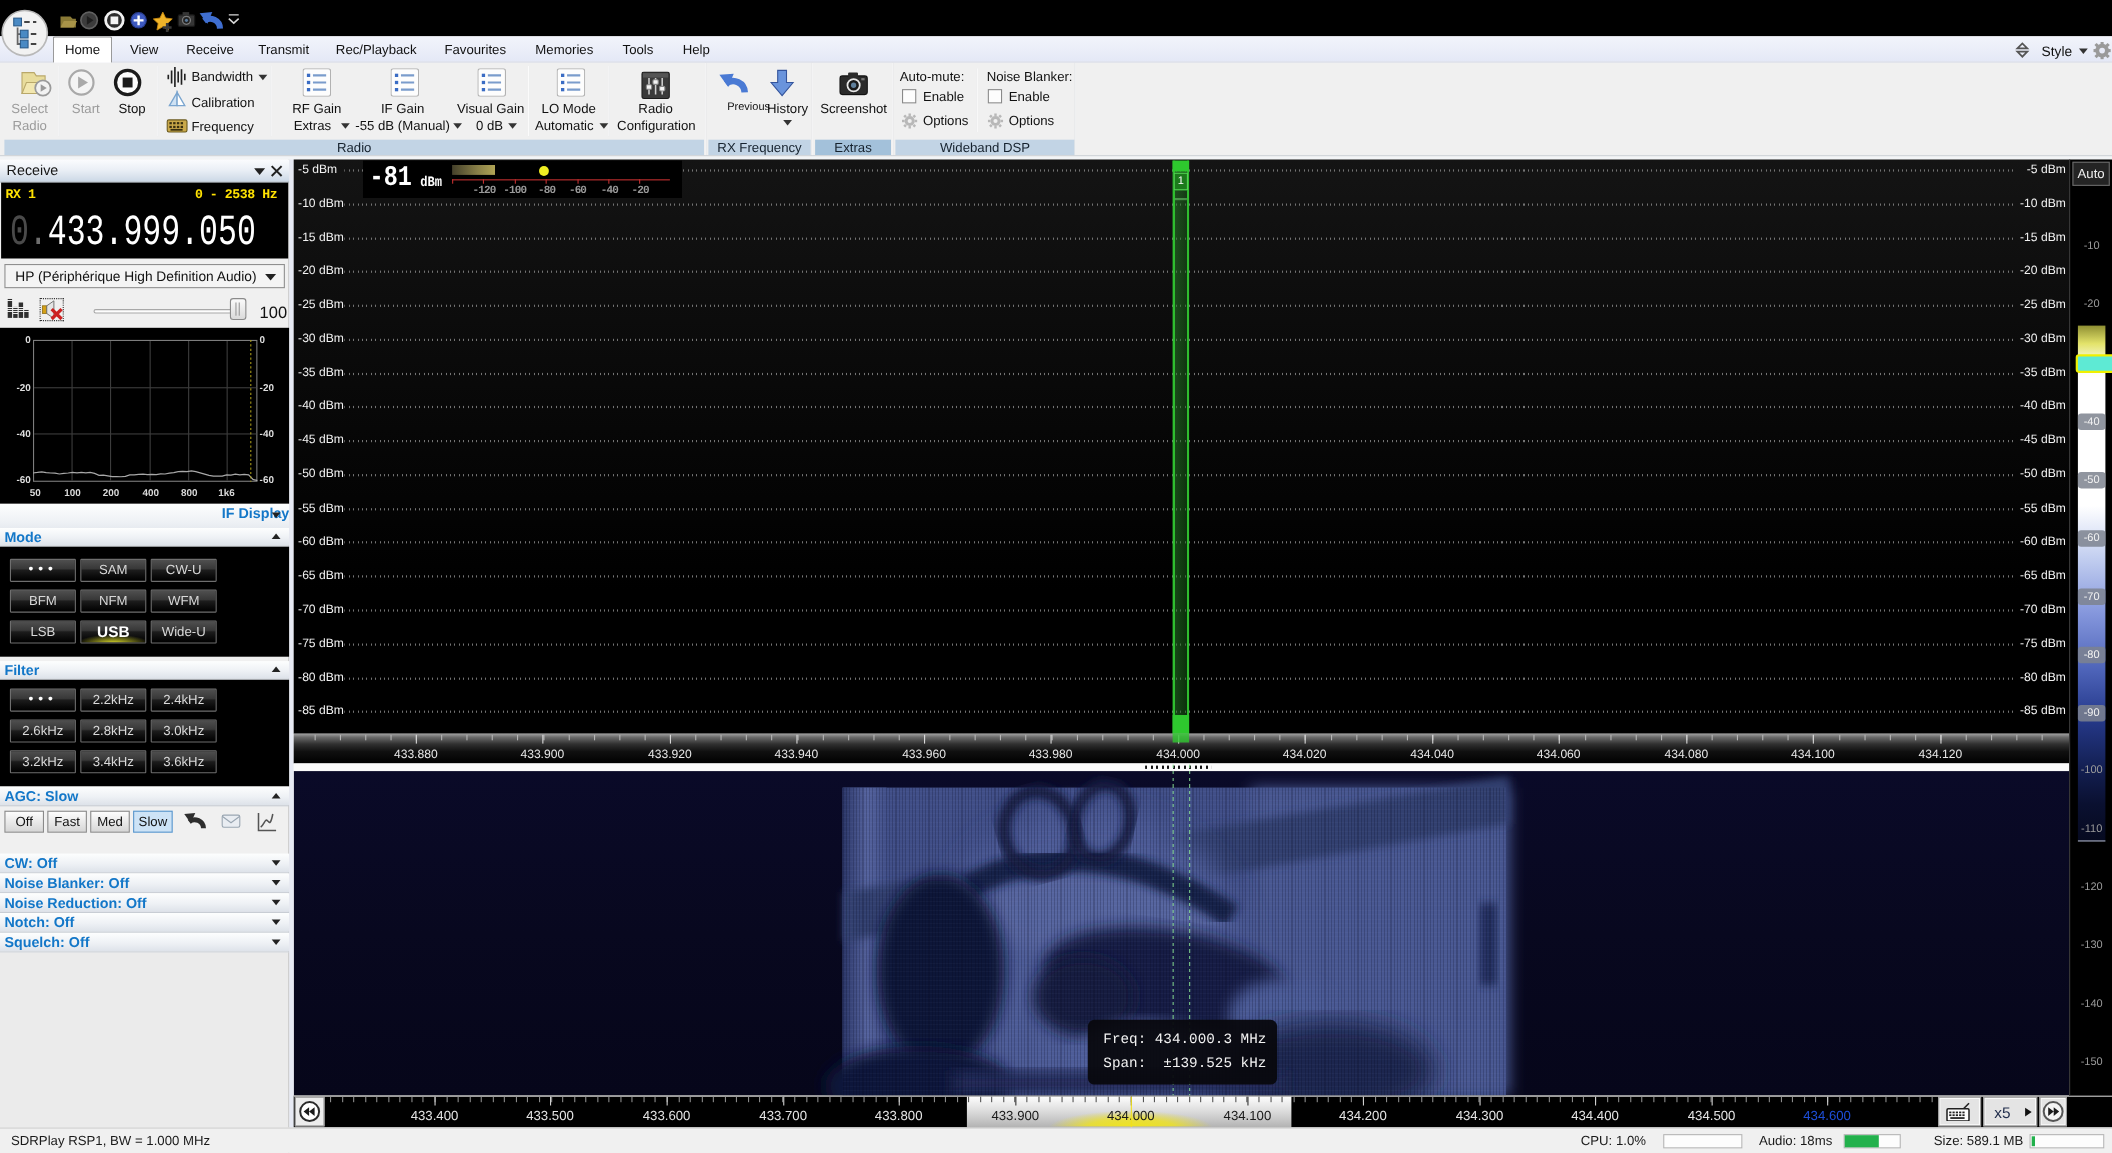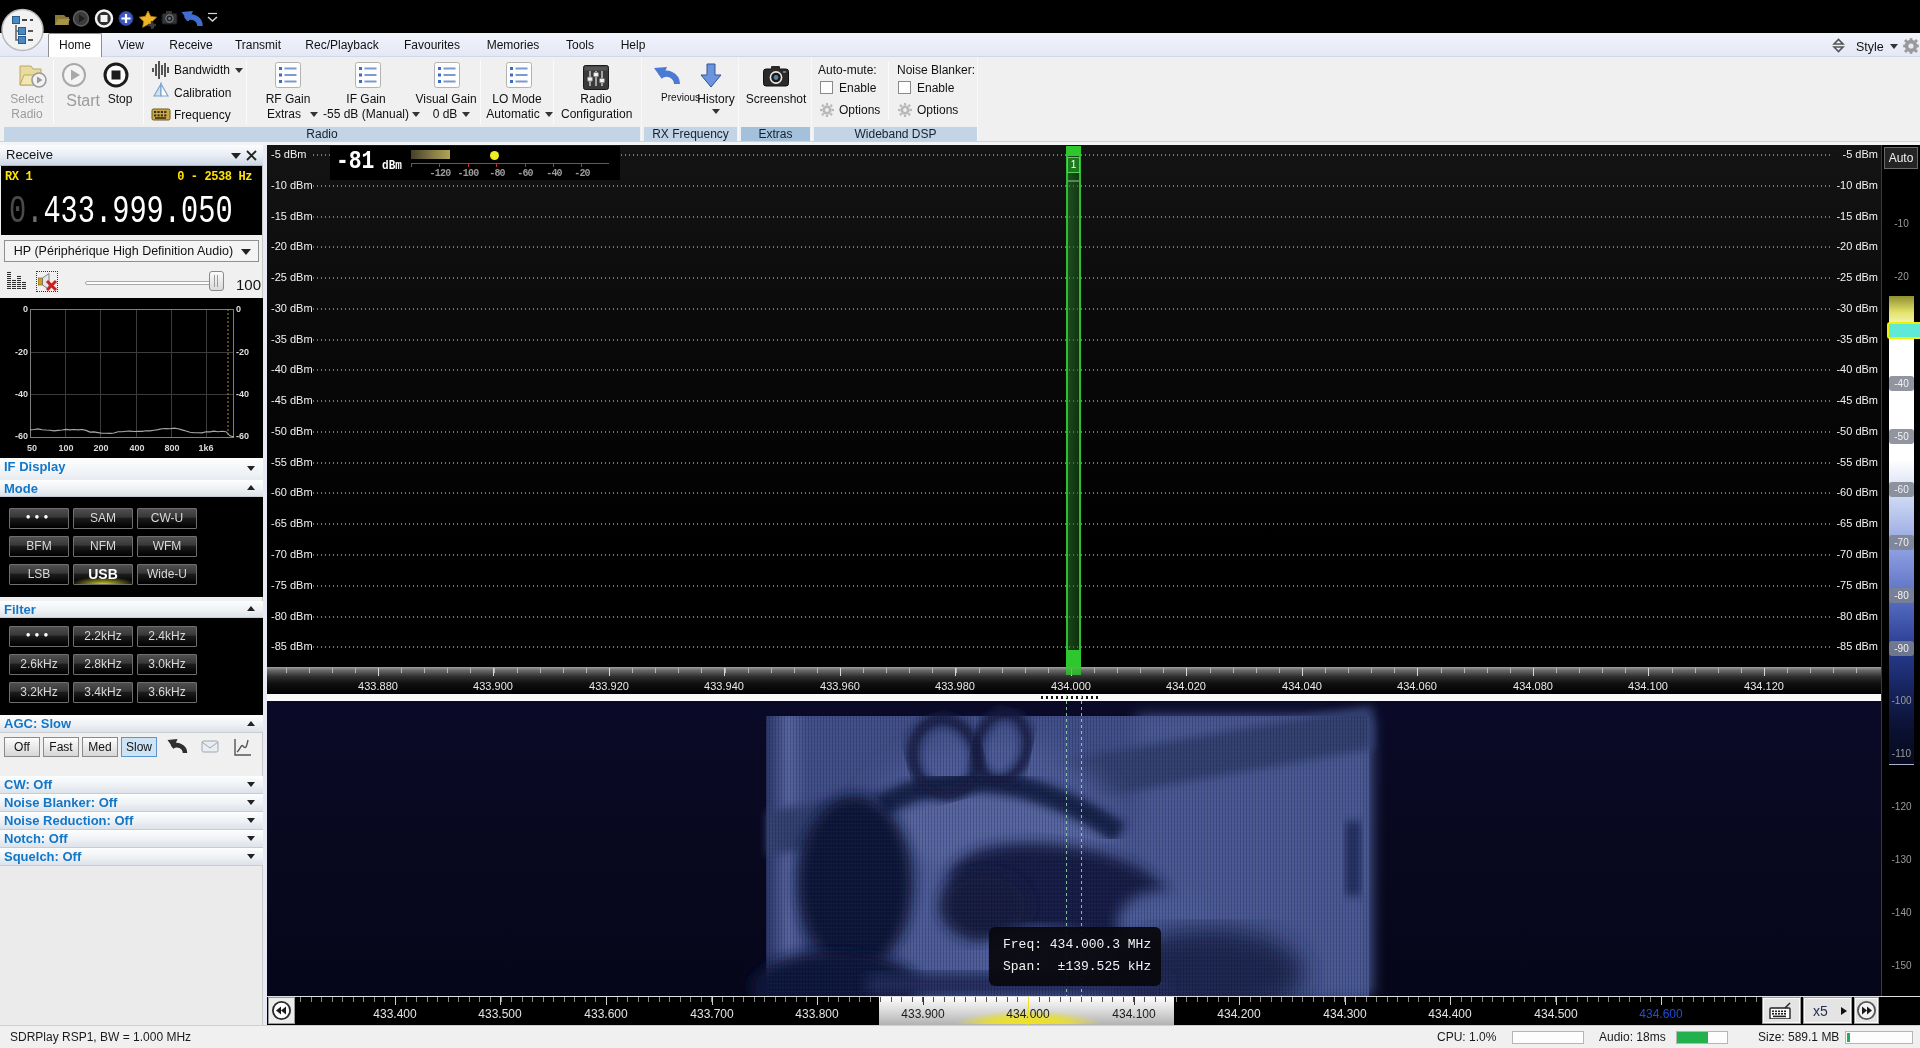--- a/index.html
+++ b/index.html
@@ -98,21 +98,21 @@
 <path d="M12 6 l11 0 2 3 8 0 0 16 -21 0 z" fill="#e8dc9c" stroke="#b9a86a" stroke-width="1"></path>
 <path d="M12 25 l4 -10 18 0 -4 10 z" fill="#f2e7b0" stroke="#b9a86a" stroke-width="1"></path>
 <circle cx="31" cy="20" r="7" fill="#f2f2f2" stroke="#9a9a9a" stroke-width="1.6"></circle>
 <path d="M29 16.5 l5.5 3.5 -5.5 3.5z" fill="#9a9a9a"></path>
 <circle cx="66" cy="15" r="11" fill="#f4f4f4" stroke="#a9a9a9" stroke-width="2"></circle>
 <path d="M63 9.5 l9 5.5 -9 5.5z" fill="#a9a9a9"></path>
 <circle cx="108" cy="15" r="11" fill="#fdfdfd" stroke="#1c1c1c" stroke-width="3"></circle>
 <rect x="103.5" y="10.5" width="9" height="9" fill="#1c1c1c"></rect>
 </svg>
 <div style="position:absolute;left:2px;top:92px;width:50px;height:30px;color:#9b9b9b;font-size:12px;text-align:center;line-height:15px;">Select<br>Radio</div>
-<div style="position:absolute;left:56px;top:92px;width:44px;height:16px;color:#9b9b9b;font-size:16px;text-align:right;">Start</div>
+<div style="position:absolute;left:56px;top:92px;width:44px;height:16px;color:#9b9b9b;font-size:12px;text-align:center;">Start</div>
 <div style="position:absolute;left:98px;top:92px;width:44px;height:16px;color:#111;font-size:12px;text-align:center;">Stop</div>
 <svg class="ab" style="left:151px;top:60px;width:20px;height:66px" viewBox="0 0 20 66">
 <g stroke="#222" stroke-width="1.5">
 <path d="M2 8 l0 4 M5 4 l0 12 M8 1 l0 18 M11 5 l0 10 M14 3 l0 14 M17 7 l0 6"></path>
 </g>
 <path d="M3 36 l7 -12 0 12 z" fill="#cfe2f4" stroke="#7aa5cf" stroke-width="1.2"></path>
 <path d="M10 24 l7 12 -7 0 z" fill="#fff" stroke="#7aa5cf" stroke-width="1.2"></path>
 <rect x="1" y="49" width="18" height="11" rx="1.5" fill="#caa94a" stroke="#6b5a1e"></rect>
 <g fill="#3a3010">
 <rect x="3" y="51" width="2.2" height="2"></rect>
@@ -299,21 +299,21 @@
 <div style="position:absolute;left:24px;top:443px;width:16px;height:10px;color:#d8d8d8;font-size:9px;font-weight:bold;text-align:center;">50</div>
 <div style="position:absolute;left:58px;top:443px;width:16px;height:10px;color:#d8d8d8;font-size:9px;font-weight:bold;text-align:center;">100</div>
 <div style="position:absolute;left:93px;top:443px;width:16px;height:10px;color:#d8d8d8;font-size:9px;font-weight:bold;text-align:center;">200</div>
 <div style="position:absolute;left:129px;top:443px;width:16px;height:10px;color:#d8d8d8;font-size:9px;font-weight:bold;text-align:center;">400</div>
 <div style="position:absolute;left:164px;top:443px;width:16px;height:10px;color:#d8d8d8;font-size:9px;font-weight:bold;text-align:center;">800</div>
 <div style="position:absolute;left:198px;top:443px;width:16px;height:10px;color:#d8d8d8;font-size:9px;font-weight:bold;text-align:center;">1k6</div>
 <svg class="ab" style="left:0;top:298px;width:263px;height:160px" viewBox="0 0 263 160">
 <polyline points="30,132.0 34,131.5 38,130.9 42,131.7 46,132.0 50,132.2 54,132.9 58,132.4 62,132.0 66,131.4 70,131.9 74,131.5 78,131.9 82,131.5 86,132.4 90,134.1 94,133.9 98,134.6 102,135.3 106,135.3 110,135.4 114,135.0 118,133.7 122,133.7 126,133.2 130,133.1 134,133.5 138,133.2 142,133.4 146,132.8 150,132.9 154,132.2 158,131.6 162,130.8 166,130.6 170,130.7 174,130.1 178,130.8 182,131.9 186,133.0 190,134.2 194,134.8 198,134.8 202,134.9 206,133.8 210,133.9 214,133.1 218,133.7 222,133.2 226,133.7 230,137.8 234,139.0" fill="none" stroke="#a8a8a8" stroke-width="1.1"></polyline>
 <line x1="228" y1="11" x2="228" y2="140" stroke="#a89a18" stroke-width="1" stroke-dasharray="2 2"></line>
 </svg>
-<div class="hdr" style="top:458px;height:31px;">IF Display<span class="tri tridn" style="top:8px"></span></div>
+<div class="hdr" style="top:458px;height:31px;text-align:right;">IF Display<span class="tri tridn" style="top:8px"></span></div>
 <div class="hdr" style="top:480px;height:17px;">Mode<span class="tri triup" style="top:5px"></span></div>
 <div style="position:absolute;left:0px;top:497px;width:263px;height:100px;background:#000;"></div>
 <div class="mbtn" style="left:9px;top:508px;font-weight:bold;color:#fff;"><span style="font-size:8px;letter-spacing:4px;position:relative;top:-3px;">●●●</span></div>
 <div class="mbtn" style="left:73px;top:508px;">SAM</div>
 <div class="mbtn" style="left:137px;top:508px;">CW-U</div>
 <div class="mbtn" style="left:9px;top:536px;">BFM</div>
 <div class="mbtn" style="left:73px;top:536px;">NFM</div>
 <div class="mbtn" style="left:137px;top:536px;">WFM</div>
 <div class="mbtn" style="left:9px;top:564px;">LSB</div>
 <div class="mbtn" style="left:73px;top:564px;background:radial-gradient(ellipse 42px 10px at 50% 104%,rgba(228,228,45,0.98),rgba(228,228,45,0) 78%),linear-gradient(180deg,#4f4f4f 0%,#383838 42%,#1c1c1c 50%,#0a0a0a 80%,#000 100%);color:#fff;font-weight:bold;font-size:14px;">USB</div>

